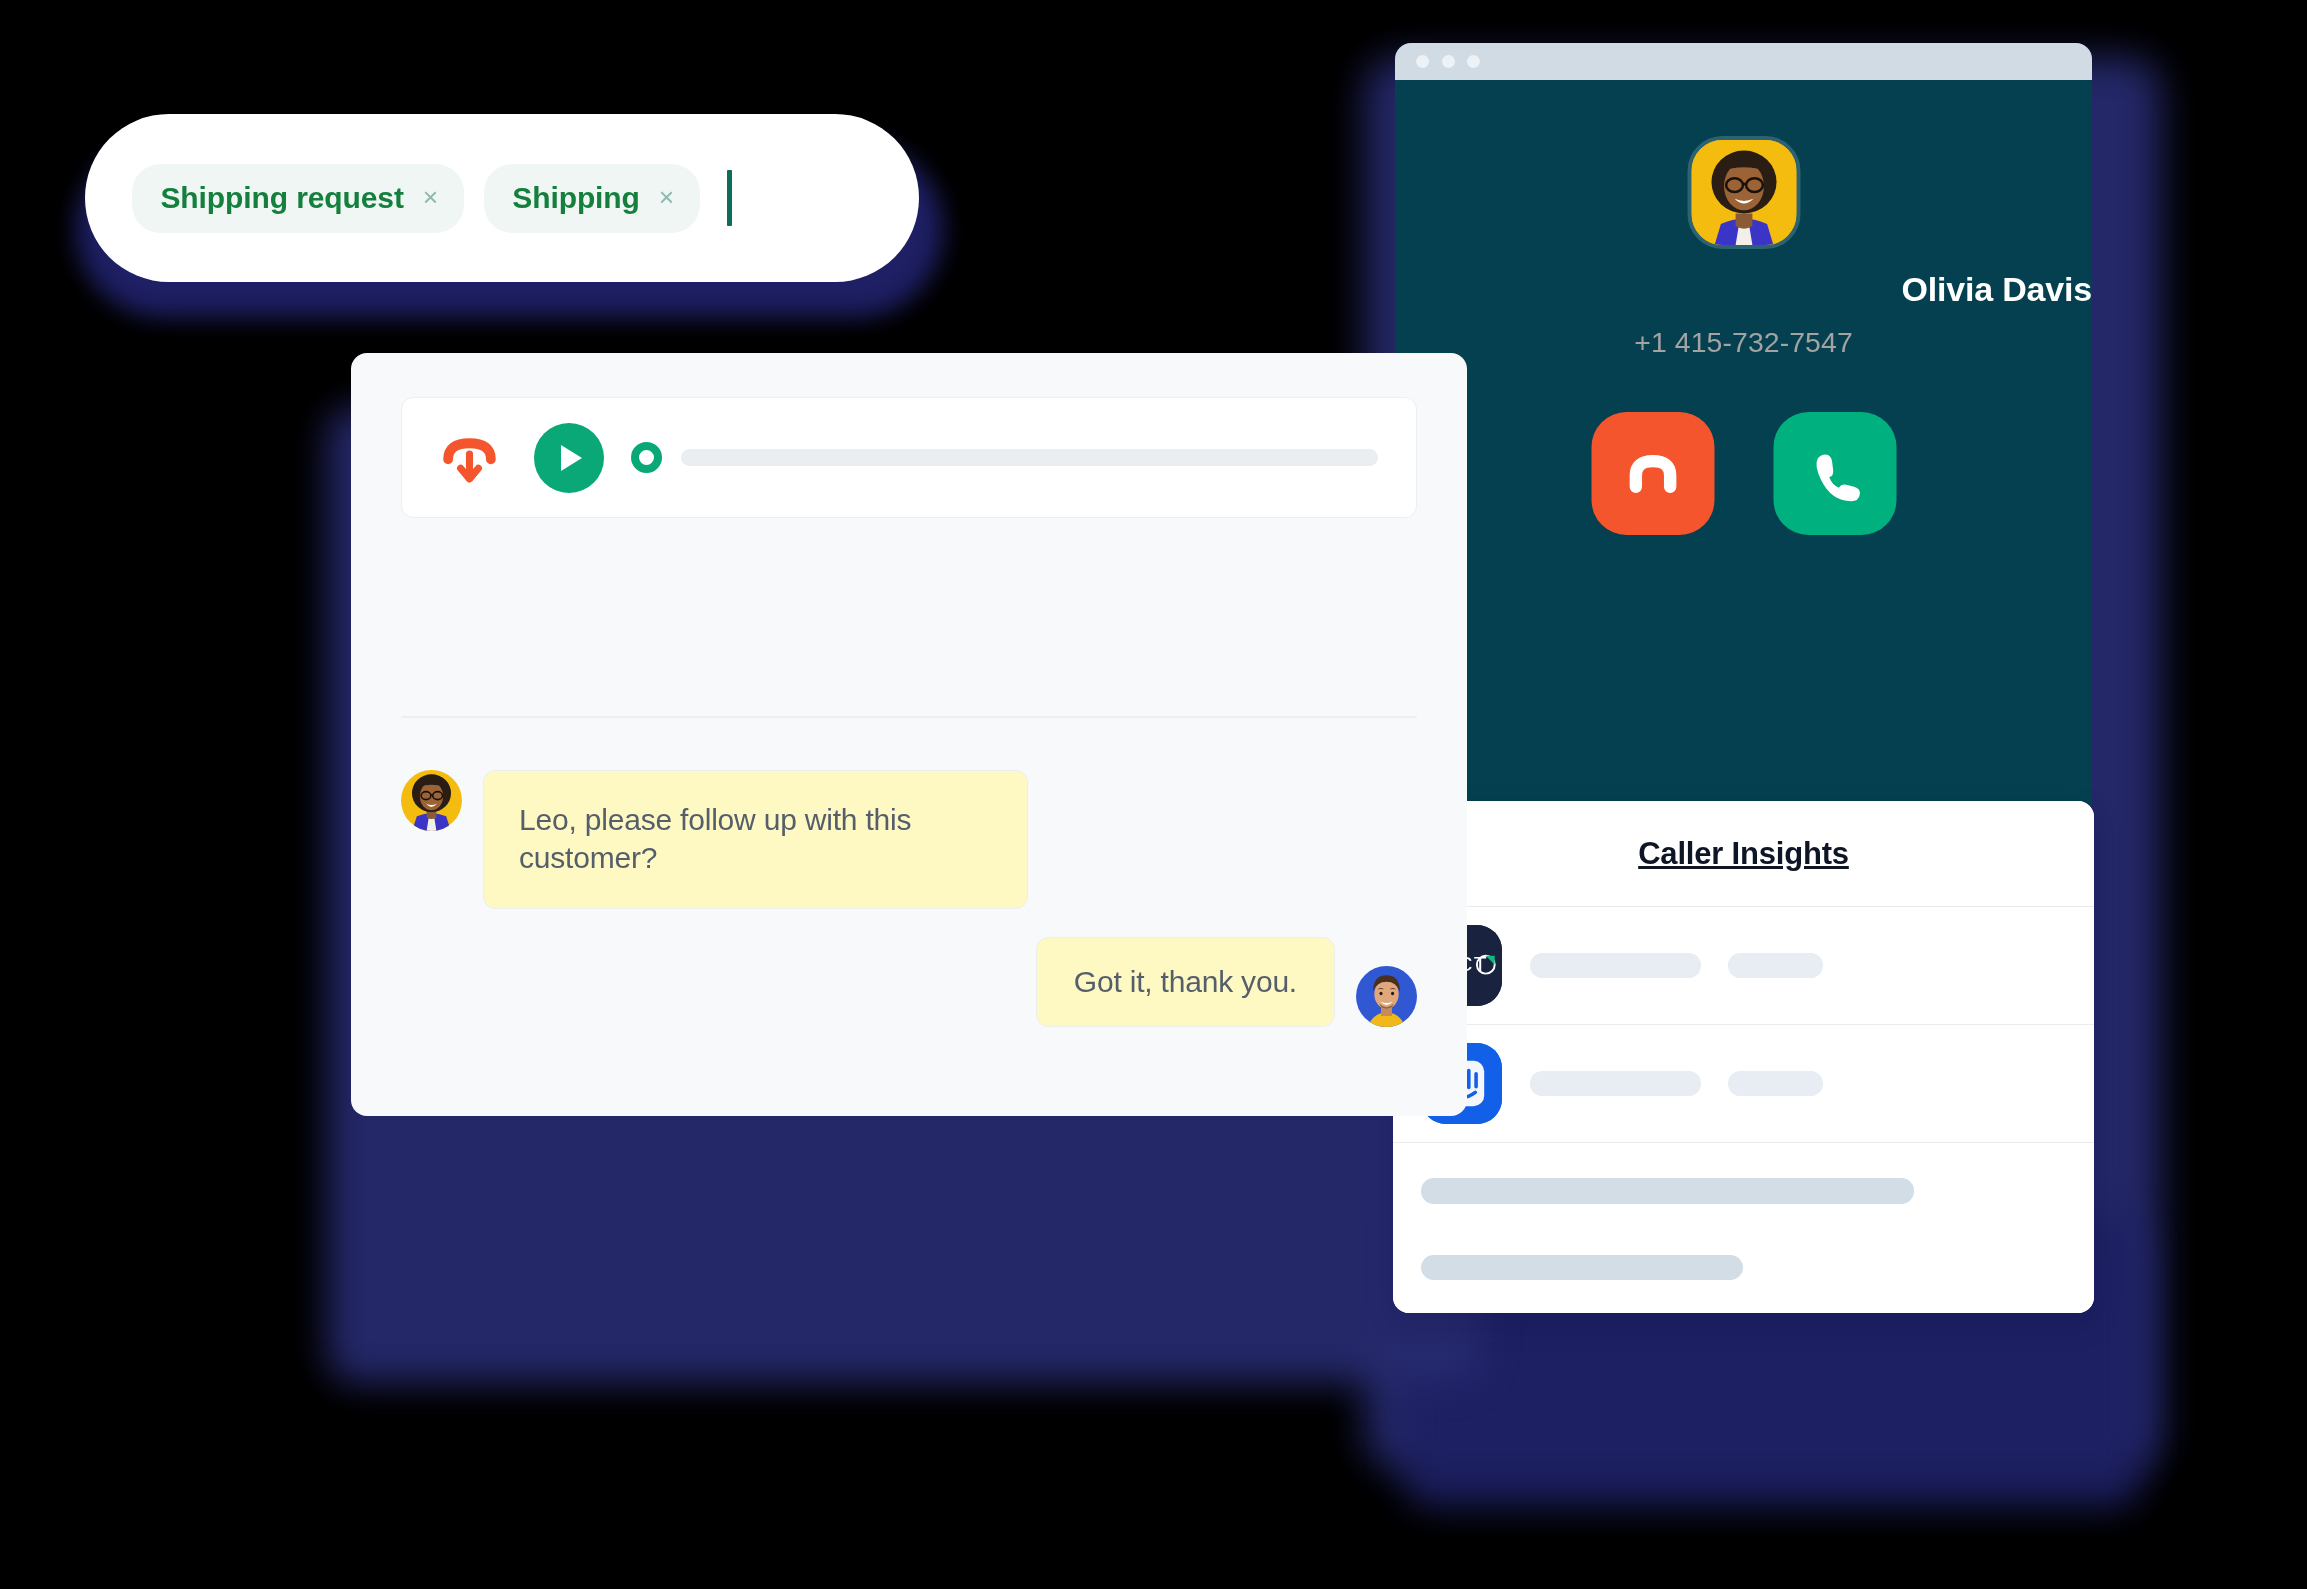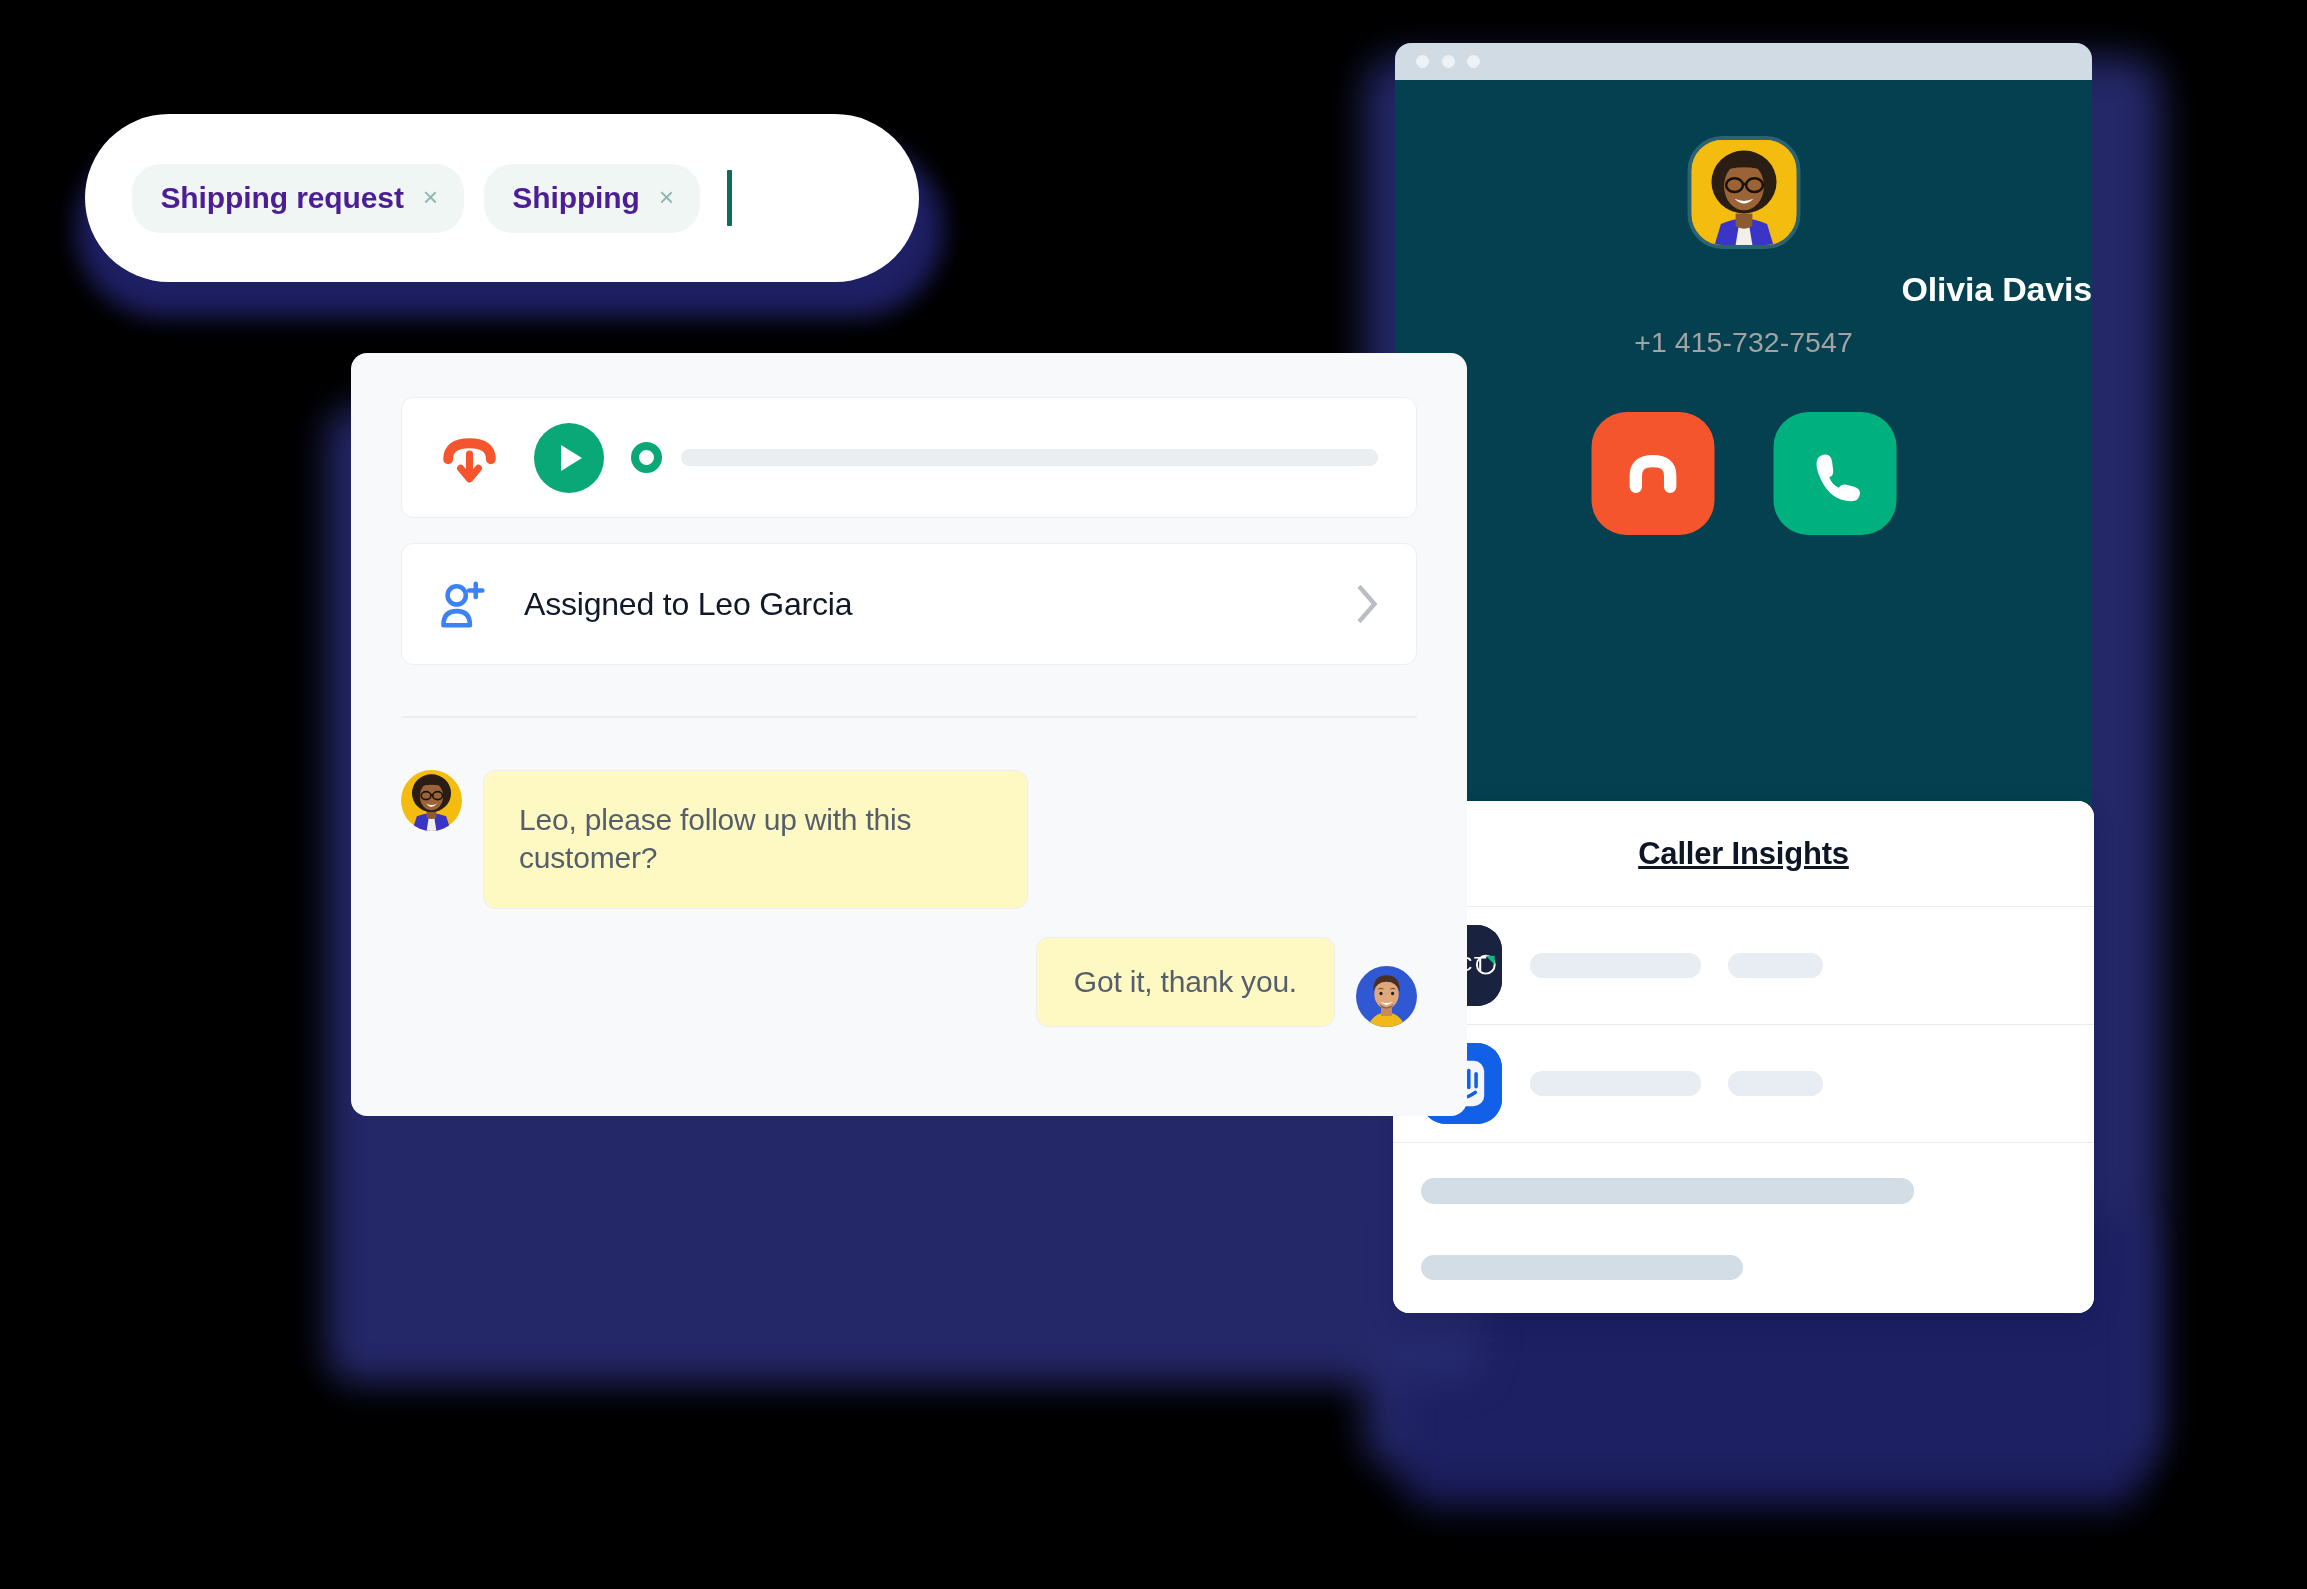--- a/index.html
+++ b/index.html
@@ -20,21 +20,21 @@
     background:#fff;border-radius:84px;display:flex;align-items:center;
     padding:0 0 0 47px;box-sizing:border-box;
   }
   .tag-pill{
     display:flex;align-items:center;gap:19px;
     background:#eff6f4;border-radius:28.4px;
     height:69px;padding:0 25.6px 0 28.4px;box-sizing:border-box;
     margin-right:20px;
   }
   .tag-pill .label{
-    color:#4c1d95;font-size:30px;font-weight:700;letter-spacing:-0.1px;white-space:nowrap;text-align:center;
+    color:#15803d;font-size:30px;font-weight:700;letter-spacing:-0.1px;white-space:nowrap;text-align:center;
   }
   .tag-pill .x{
     color:#8fb9b0;font-size:26.5px;font-weight:400;line-height:1;position:relative;top:-0.9px;
   }
   #text-caret{width:4.3px;height:56px;background:#0c6d5a;border-radius:0.9px;margin-left:7.6px;}
 
   
   #callwin-shadow{left:1365px;top:57px;width:796px;height:1412px;border-radius:33px;background:#262a6e;filter:blur(19px);opacity:.95;}
   #callwin-shadow2{left:1403px;top:1213px;width:739px;height:294px;border-radius:28.4px;background:#1d2063;filter:blur(18px);opacity:.9;}
   #call-window{
@@ -257,31 +257,20 @@
         <path d="M32 28 V54" fill="none" stroke="#f4552c" stroke-width="8" stroke-linecap="round"></path>
         <path d="M22 44 L32 56 L42 44" fill="none" stroke="#f4552c" stroke-width="8" stroke-linecap="round" stroke-linejoin="round"></path>
       </svg>
       <div id="play-button">
         <span class="tri"></span>
       </div>
       <div id="progress-knob"></div>
       <div id="progress-track"></div>
     </div>
 
-    <div class="inner-card" id="assign-row">
-      <svg id="add-user-icon" viewBox="0 0 64 64" aria-hidden="true">
-        <circle cx="25" cy="21" r="11" fill="none" stroke="#3b82f6" stroke-width="5.5"></circle>
-        <path d="M9 57 Q9 40 25 40 Q41 40 41 57 Z" fill="none" stroke="#3b82f6" stroke-width="5.5" stroke-linejoin="round"></path>
-        <path d="M48 7 V23 M40 15 H56" stroke="#3b82f6" stroke-width="5.5" stroke-linecap="round"></path>
-      </svg>
-      <span id="assign-label">Assigned to Leo Garcia</span>
-      <svg id="assign-chevron" viewBox="0 0 24 40" aria-hidden="true">
-        <path d="M5 4 L19 20 L5 36" fill="none" stroke="#b9bec4" stroke-width="4.4" stroke-linecap="square"></path>
-      </svg>
-    </div>
 
     <div id="chat-divider"></div>
 
     <div class="msg-row" id="msg-row-1">
       <div class="avatar">
         <svg viewBox="0 0 100 100" width="100%" height="100%" aria-hidden="true">
           <rect width="100" height="100" fill="#f5bc10"></rect>
           <path d="M18 100 L26 76 Q50 66 74 76 L82 100 Z" fill="#3b35c7"></path>
           <path d="M42 100 L46 74 Q50 72 54 74 L58 100 Z" fill="#f2efe9"></path>
           <path d="M42 66 h16 v12 q-8 5 -16 0 z" fill="#8a5a34"></path>

